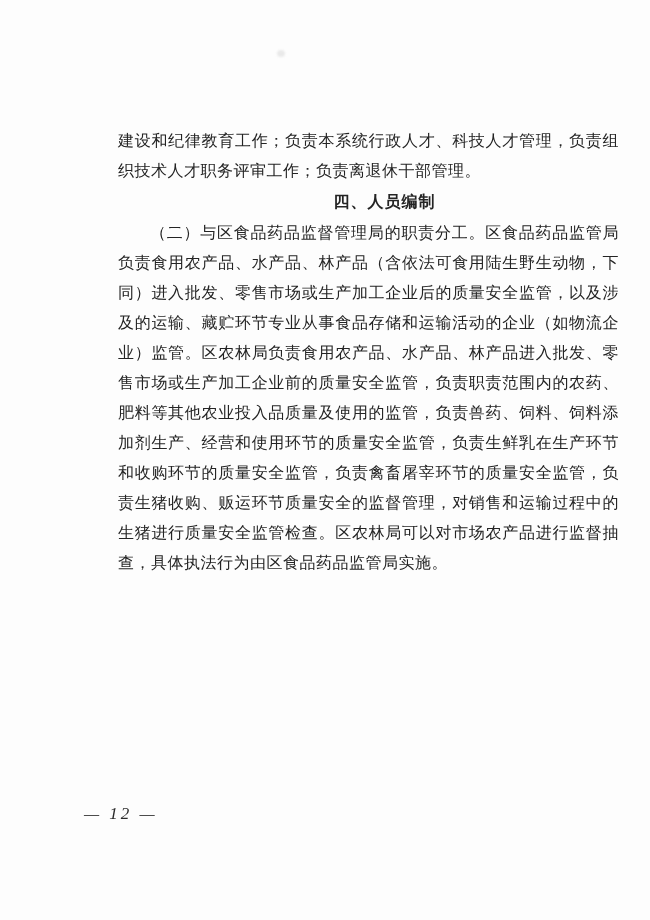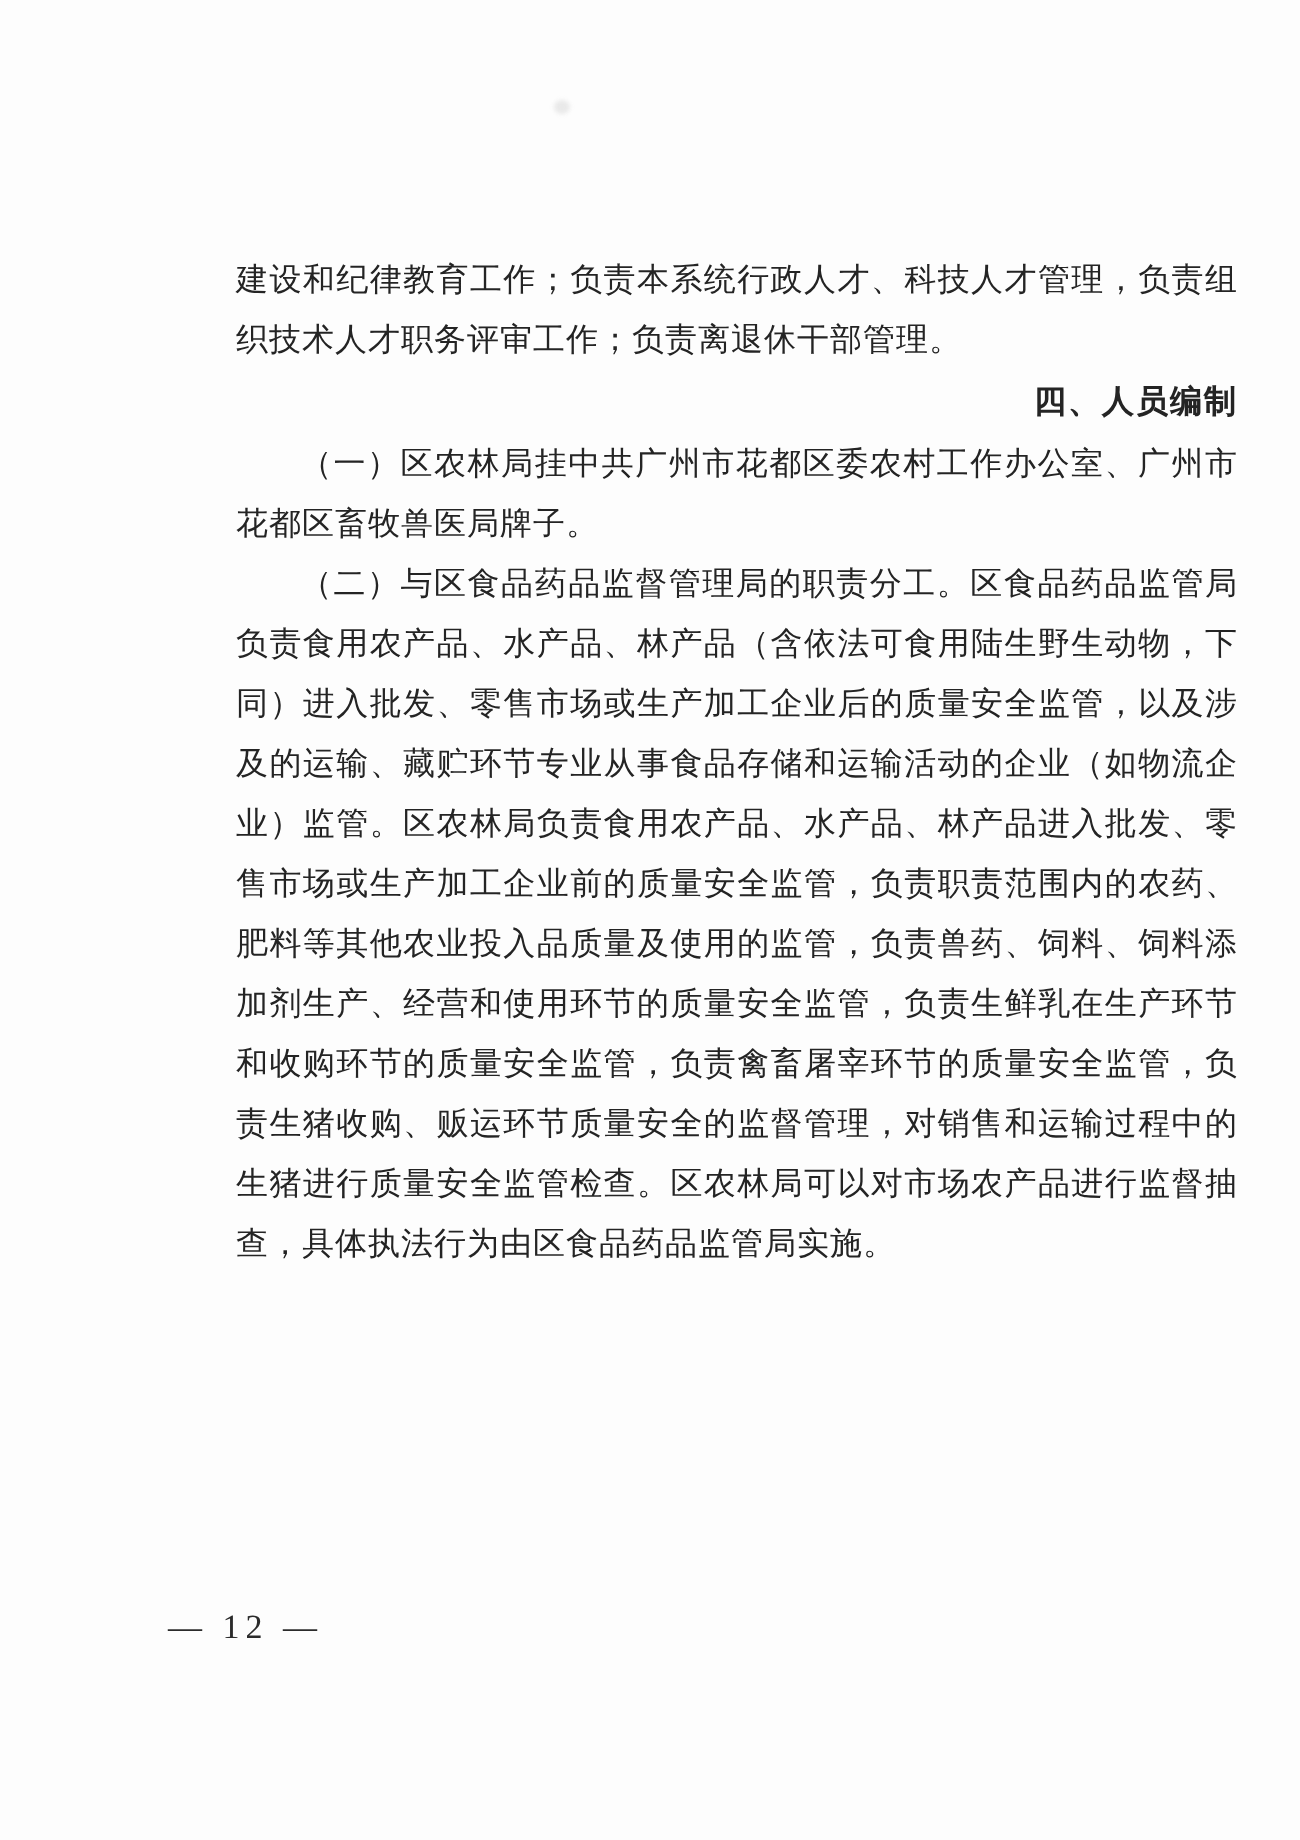--- a/index.html
+++ b/index.html
@@ -46,50 +46,50 @@
     margin: 0;
     padding: 0;
   }
   .textblock p.indent {
     text-indent: 2em;
   }
   .textblock p.heading {
     font-family: "Liberation Sans", "DejaVu Sans", sans-serif;
     font-weight: 700;
     text-indent: 2em;
-    text-align: right;
+    text-align: center;
     letter-spacing: 1px;
     margin-top: 1px;
     margin-bottom: 1px;
   }
   .footer-pagenum {
     position: absolute;
     left: 84px;
     top: 802px;
     color: #2b2b2b;
     font-size: 17px;
     line-height: 24px;
     letter-spacing: 3px;
     font-family: "Liberation Serif", "DejaVu Serif", serif;
+    font-style: italic;
   }
 </style>
 </head>
 <body>
 
 <div class="sheet">
 
   <div class="scan-artifact"></div>
 
   <div class="textblock">
     <p>建设和纪律教育工作；负责本系统行政人才、科技人才管理，负责组织技术人才职务评审工作；负责离退休干部管理。</p>
 
     <p class="heading">四、人员编制</p>
 
 
 
-    <p class="indent">（一）区农林局挂中共广州市花都区委农村工作办公室、广州市花都区畜牧兽医局牌子。</p>
 
     <p class="indent">（二）与区食品药品监督管理局的职责分工。区食品药品监管局负责食用农产品、水产品、林产品（含依法可食用陆生野生动物，下同）进入批发、零售市场或生产加工企业后的质量安全监管，以及涉及的运输、藏贮环节专业从事食品存储和运输活动的企业（如物流企业）监管。区农林局负责食用农产品、水产品、林产品进入批发、零售市场或生产加工企业前的质量安全监管，负责职责范围内的农药、肥料等其他农业投入品质量及使用的监管，负责兽药、饲料、饲料添加剂生产、经营和使用环节的质量安全监管，负责生鲜乳在生产环节和收购环节的质量安全监管，负责禽畜屠宰环节的质量安全监管，负责生猪收购、贩运环节质量安全的监督管理，对销售和运输过程中的生猪进行质量安全监管检查。区农林局可以对市场农产品进行监督抽查，具体执法行为由区食品药品监管局实施。</p>
   </div>
 
   <div class="footer-pagenum">— 12 —</div>
 
 </div>
 
 </body></html>

